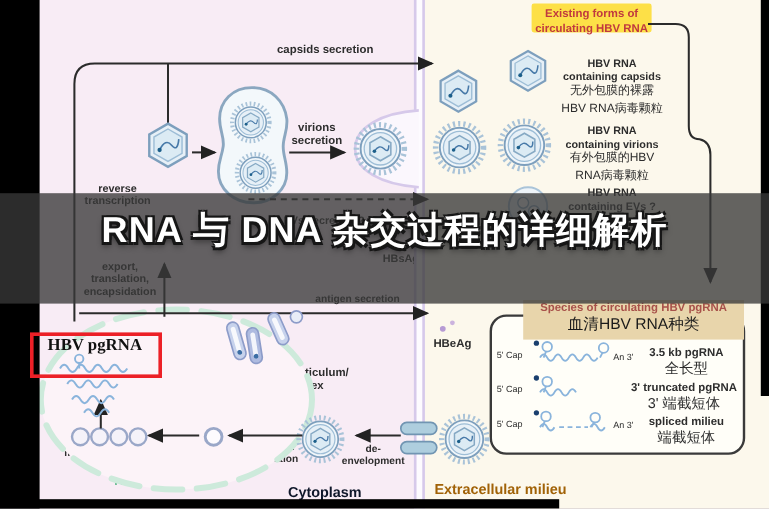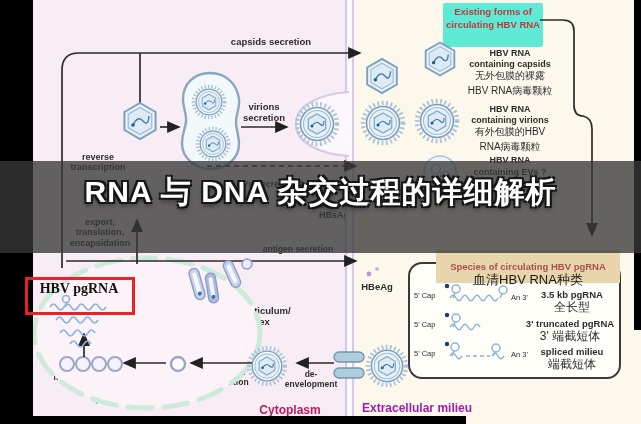--- a/index.html
+++ b/index.html
@@ -15,29 +15,29 @@
   .b{font-weight:bold;}
   .s7{font-size:7px;} .s75{font-size:7.5px;} .s85{font-size:8.5px;}
   .s9{font-size:9px;} .s95{font-size:9.5px;}
   .s115{font-size:10px;} .s12{font-size:12px;} .s125{font-size:12.5px;}
   #bg-extracellular{left:354px;top:0;width:287px;height:424px;background:#fcf8ec;}
   #species-panel{
     left:408px;top:262px;width:209px;height:113px;
     background:#fffef8;border:2px solid #3a3a3a;border-radius:14px;
   }
   #badge-existing{
-    left:443px;top:3px;width:100px;height:44px;background:#5eead4;
+    left:443px;top:3px;width:100px;height:24px;background:#fde047;
     color:#c0393f;font-size:9.5px;font-weight:bold;text-align:center;
     line-height:1.35;padding-top:3px;box-sizing:border-box;border-radius:2px;
   }
   #badge-species{
     left:436px;top:250px;width:184px;height:33px;background:#e8d5ab;
     text-align:center;z-index:6;
   }
-  #badge-species .l1{color:#a8524a;font-size:9.5px;font-weight:bold;line-height:1.2;padding-top:11px;}
+  #badge-species .l1{color:#a8524a;font-size:9.5px;font-weight:bold;line-height:1.2;padding-top:1px;}
   #badge-species .l2{color:#1a1a1a;font-size:13px;line-height:1.25;}
   #red-box{
     left:25px;top:277px;width:104px;height:32px;border:3px solid #ec2027;z-index:45;
   }
   .bar{position:absolute;background:#000;z-index:40;}
   #overlay-band{
     left:0;top:161px;width:641px;height:92px;background:rgba(56,56,56,0.78);z-index:50;
   }
   .overlay-title{
     position:absolute;left:0;width:641px;text-align:center;z-index:55;
@@ -206,22 +206,22 @@
   <div class="lbl b s95 ctr pre" style="left:157px;top:306px;width:160px;font-weight:600;">Endoplasmic reticulum/
 Golgi complex</div>
   <div class="lbl b s85 ctr pre" style="left:282px;top:370px;width:58px;">de-
 envelopment</div>
   <div class="lbl b s85 ctr pre" style="left:197px;top:368px;width:64px;">cccDNA
 formation</div>
   <div class="lbl b s85 ctr" style="left:146px;top:373px;width:40px;">cccDNA</div>
   <div class="lbl b s85 ctr" style="left:40px;top:373px;width:98px;">minichromosome</div>
   <div class="lbl b s9" style="left:91px;top:344px;">transcription</div>
   <div class="lbl b s125" style="left:95px;top:393px;color:#72bd98;">Nucleus</div>
-  <div class="lbl b s12" style="left:240px;top:404px;width:100px;text-align:center;color:#be185d;">Cytoplasm</div>
-  <div class="lbl b s12" style="left:362px;top:402px;color:#a21caf;">Extracellular milieu</div>
+  <div class="lbl b s12" style="left:240px;top:404px;width:100px;text-align:left;color:#0f172a;">Cytoplasm</div>
+  <div class="lbl b s12" style="left:362px;top:402px;color:#a16207;">Extracellular milieu</div>
   <div class="lbl b" style="left:30px;top:281px;width:98px;text-align:center;font-family:'Liberation Serif','DejaVu Serif',serif;font-size:14px;color:#111;z-index:46;">HBV pgRNA</div>
   <div class="lbl b s7" style="left:111px;top:302px;">3.5 kb</div>
   <div class="lbl b s7" style="left:111px;top:315px;">2.4 kb</div>
   <div class="lbl b s7" style="left:111px;top:328px;">2.1 kb</div>
   <div class="lbl b s7" style="left:111px;top:340px;">0.7 kb</div>
 
   <div id="badge-existing" class="abs pre">Existing forms of
 circulating HBV RNA</div>
   <div class="lbl b s9 ctr" style="left:448px;top:48px;width:124px;">HBV RNA</div>
   <div class="lbl b s9 ctr" style="left:448px;top:59px;width:124px;">containing capsids</div>

